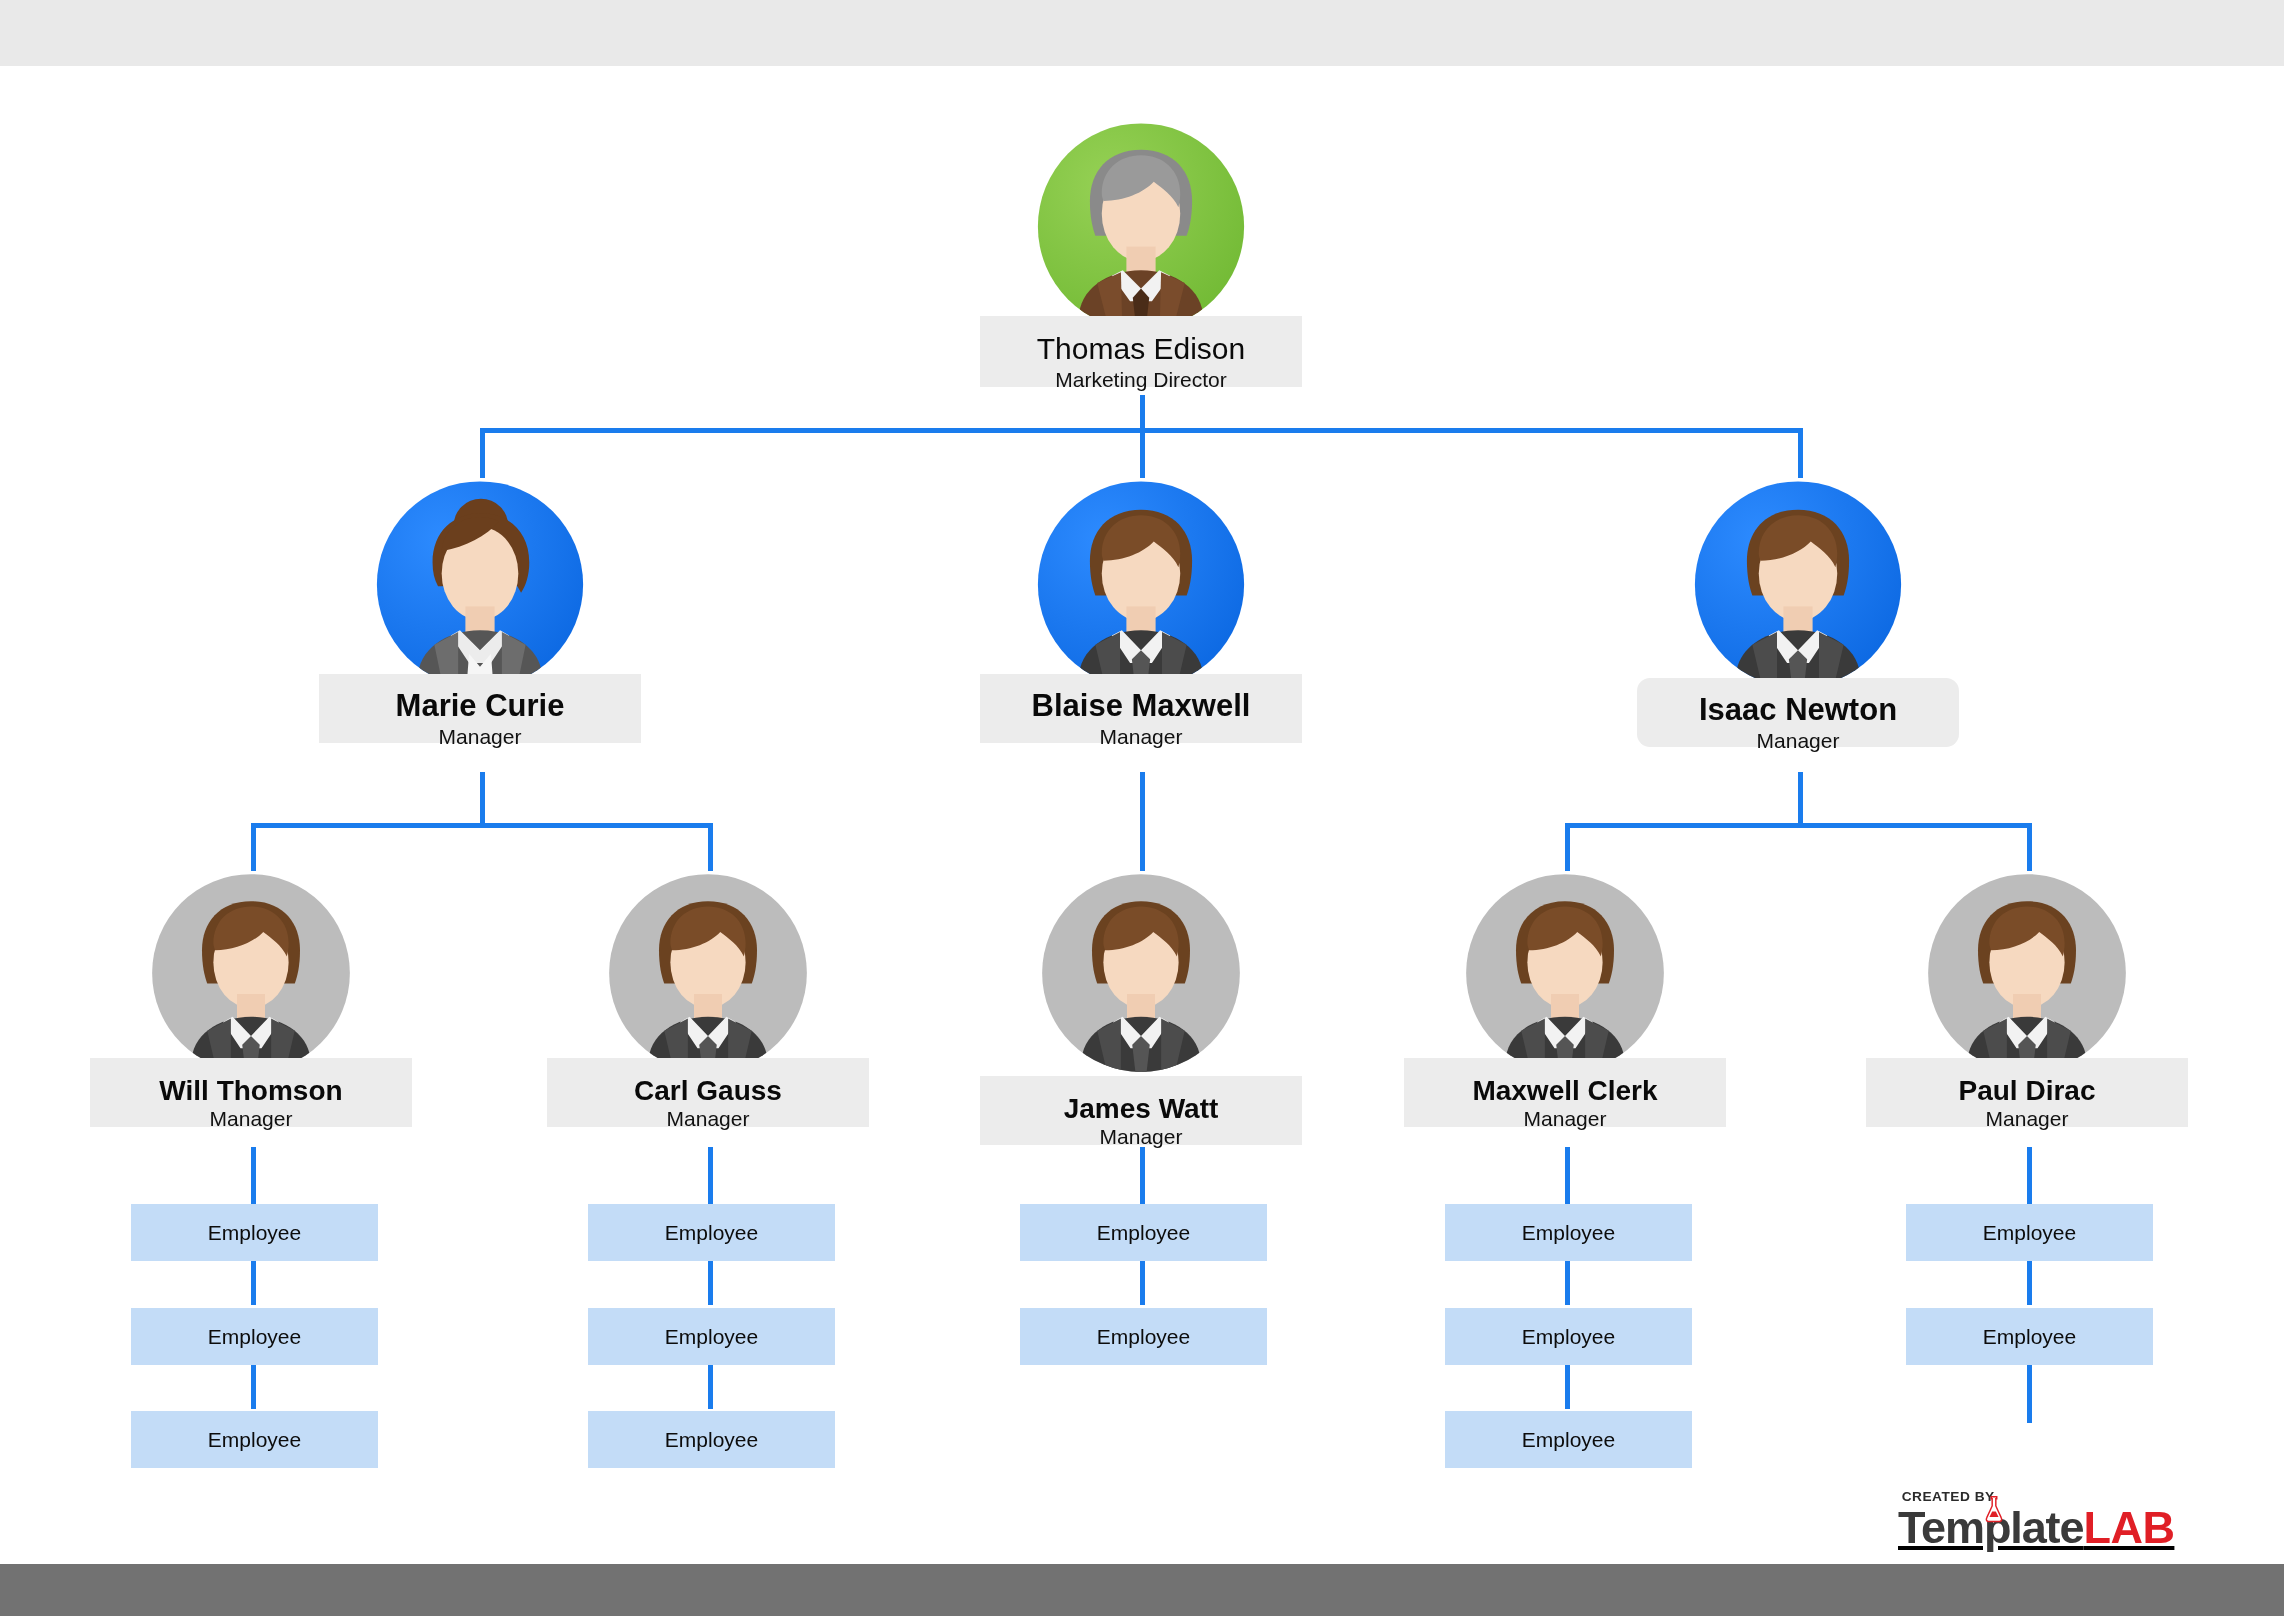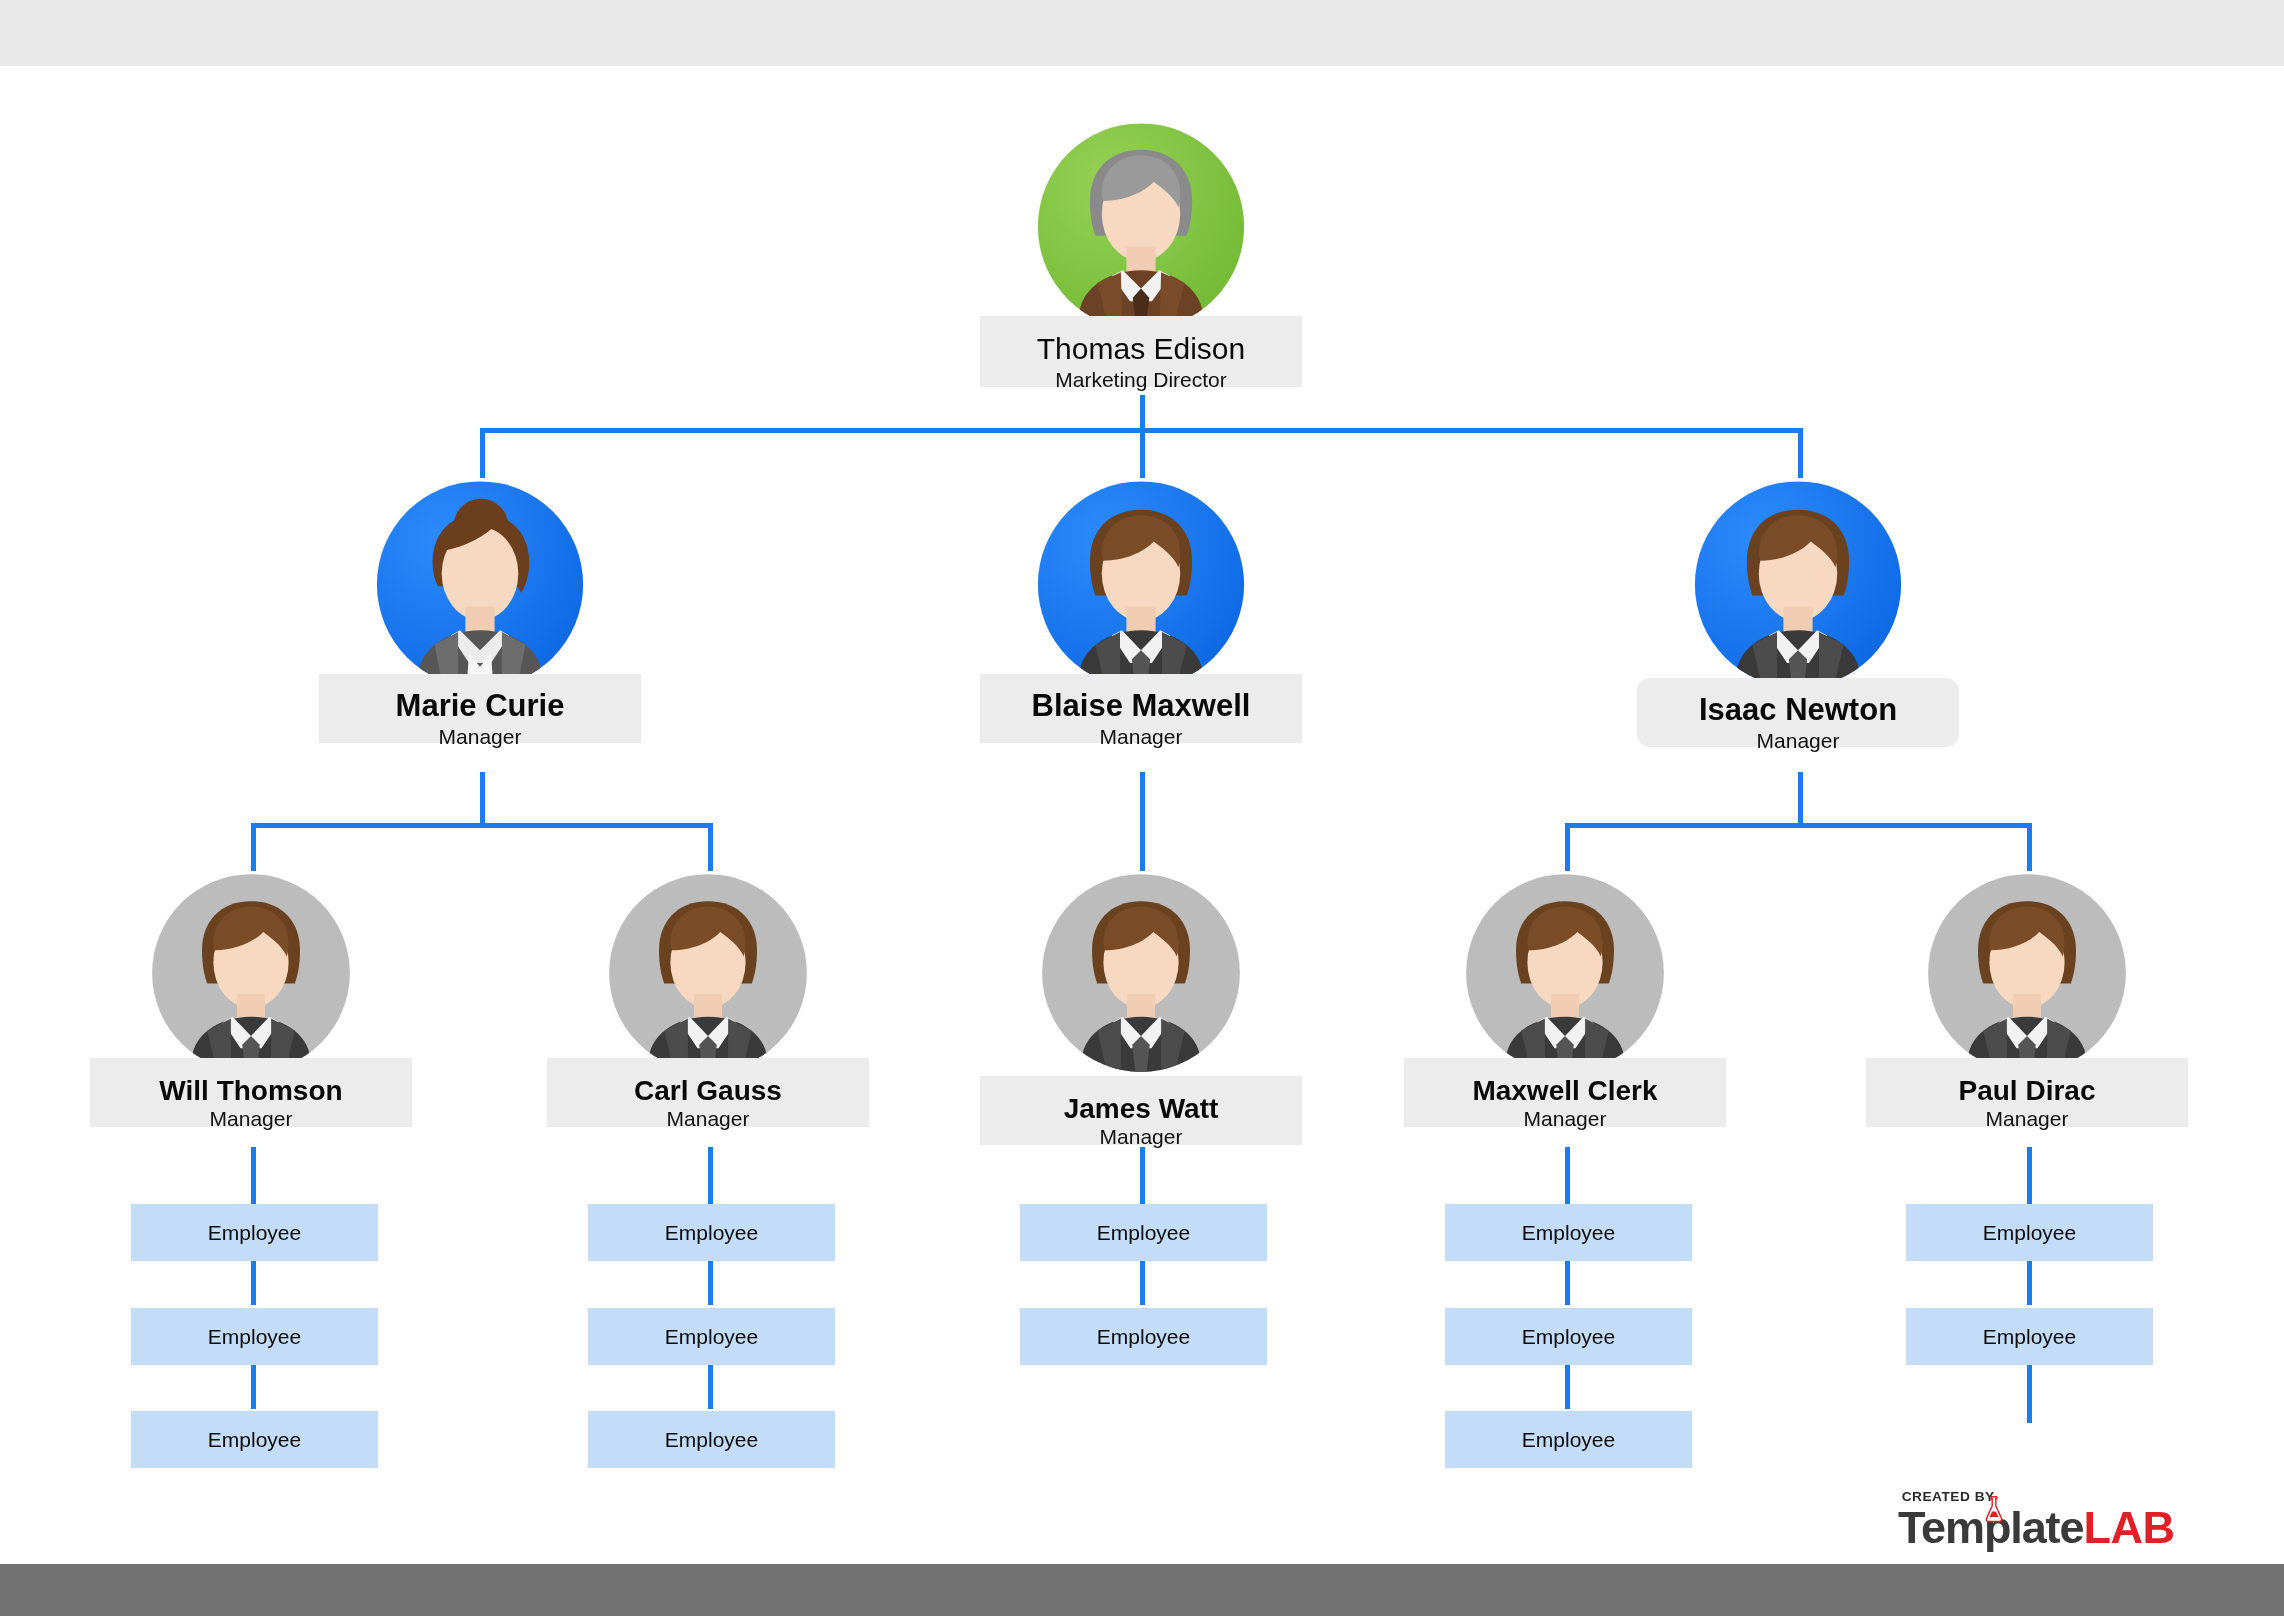--- a/index.html
+++ b/index.html
@@ -70,21 +70,21 @@
   .conn { position:absolute; background:#1a7ced; }
   .conn-v { width:4.6px; }
   .conn-h { height:4.6px; }
 
   
   .logo { position:absolute; left:1898px; top:1489px; width:292px; }
   .logo-created {
     font-size:13.7px; font-weight:bold; color:#2b2b2b;
     letter-spacing:0.5px; margin-left:3.7px; margin-bottom:0.9px;
   }
-  .logo-main { font-size:45px; font-weight:bold; line-height:1; white-space:nowrap; }
+  .logo-main { font-size:45px; font-weight:bold; line-height:1; white-space:nowrap;text-decoration:underline; }
   .logo-template { color:#3a3a3a; letter-spacing:-1.1px; }
   .logo-lab { color:#e01f26; letter-spacing:-0.5px; position:relative; }
   .logo-flask {
     position:absolute; left:84px; top:6.4px; width:24px; height:27.4px;
   }
 </style>
 </head>
 <body>
 
 <div class="top-bar"></div>

